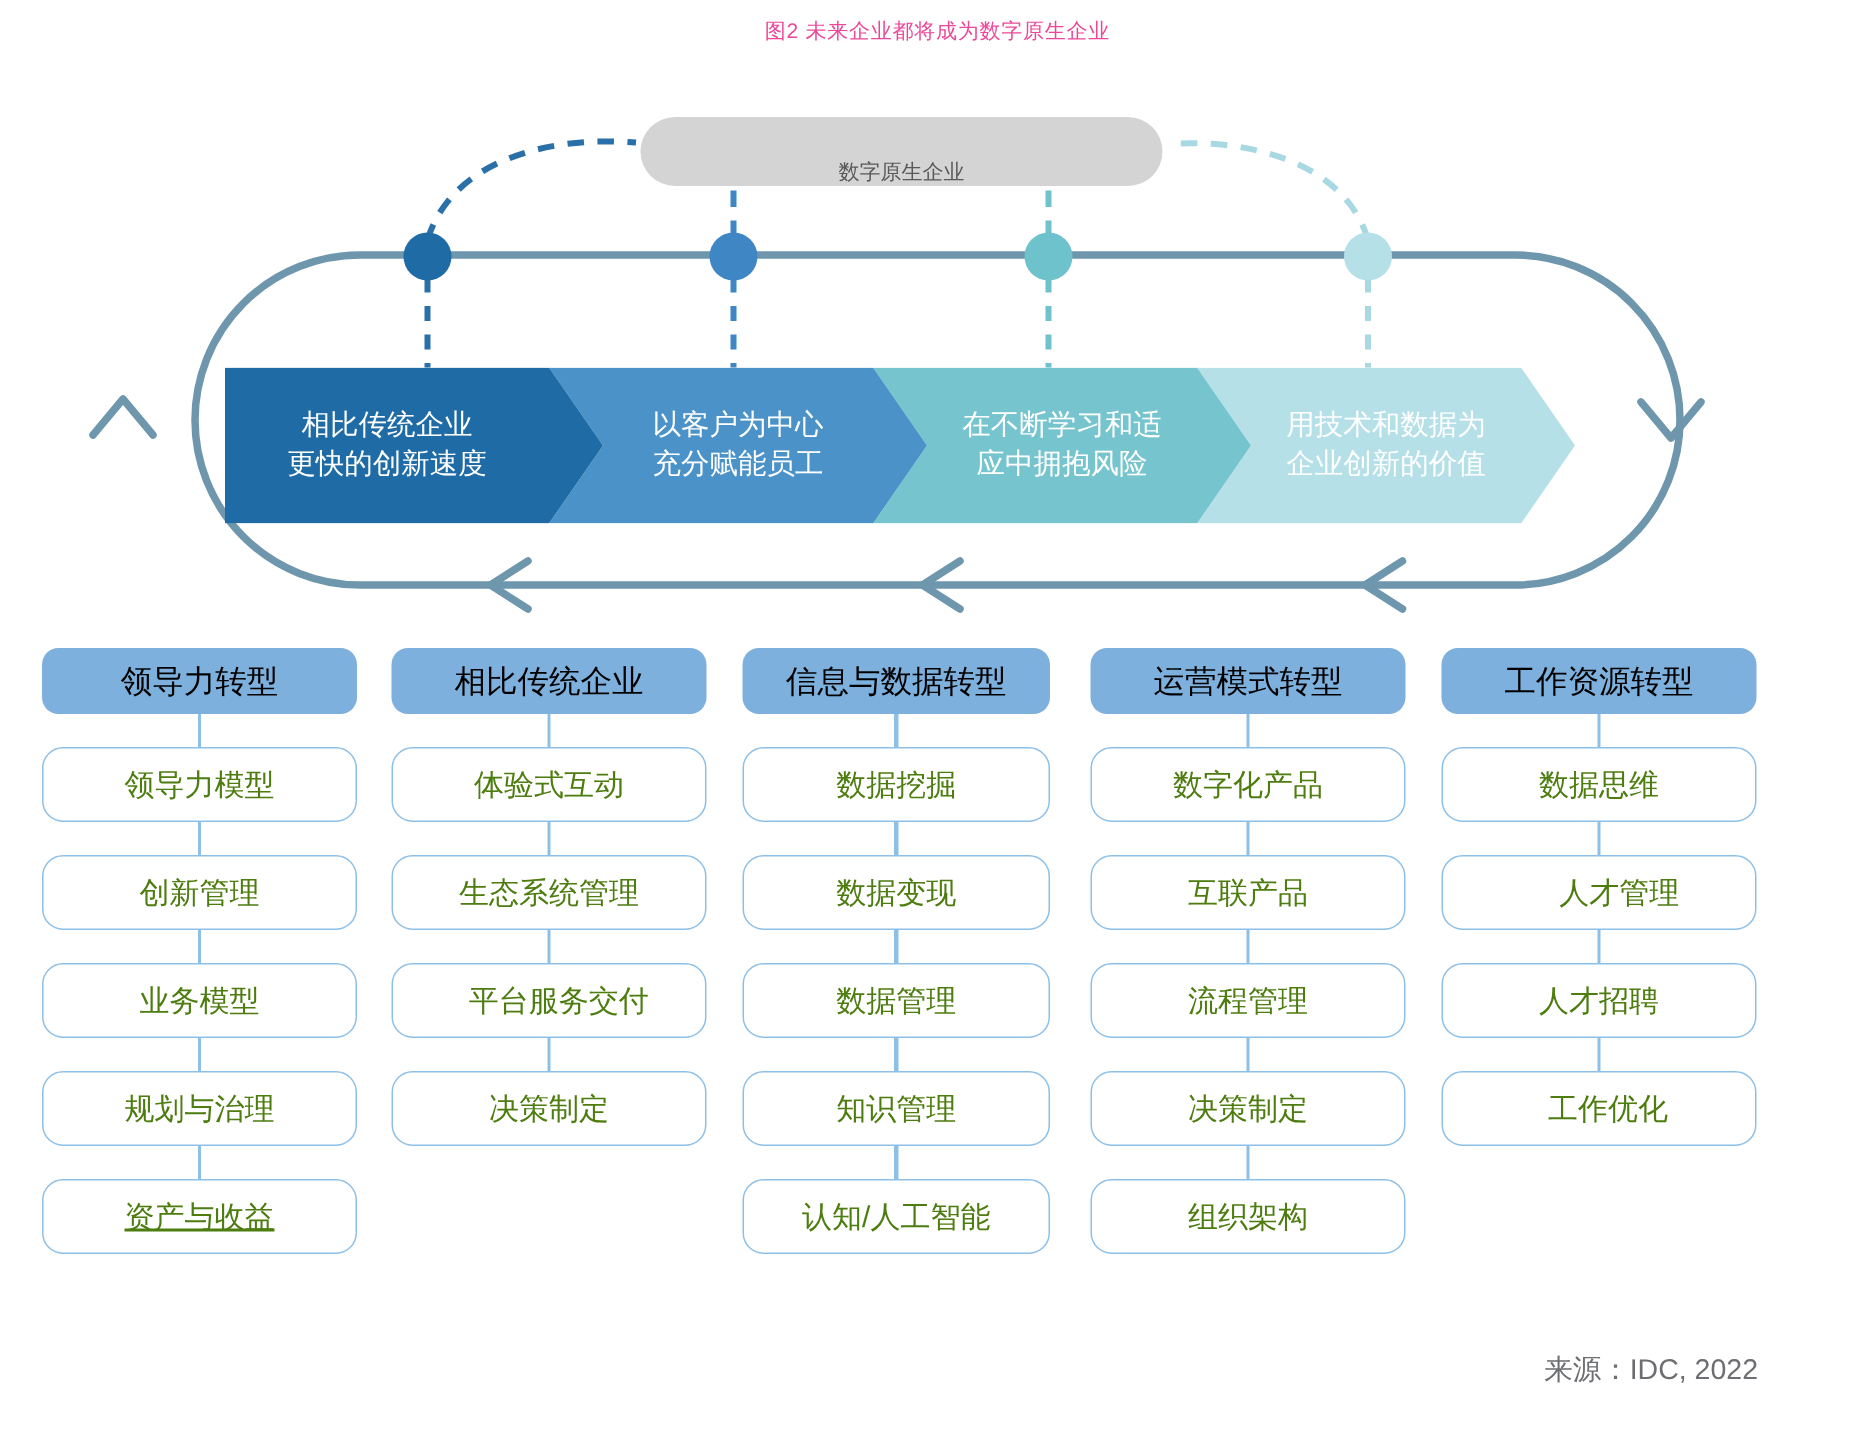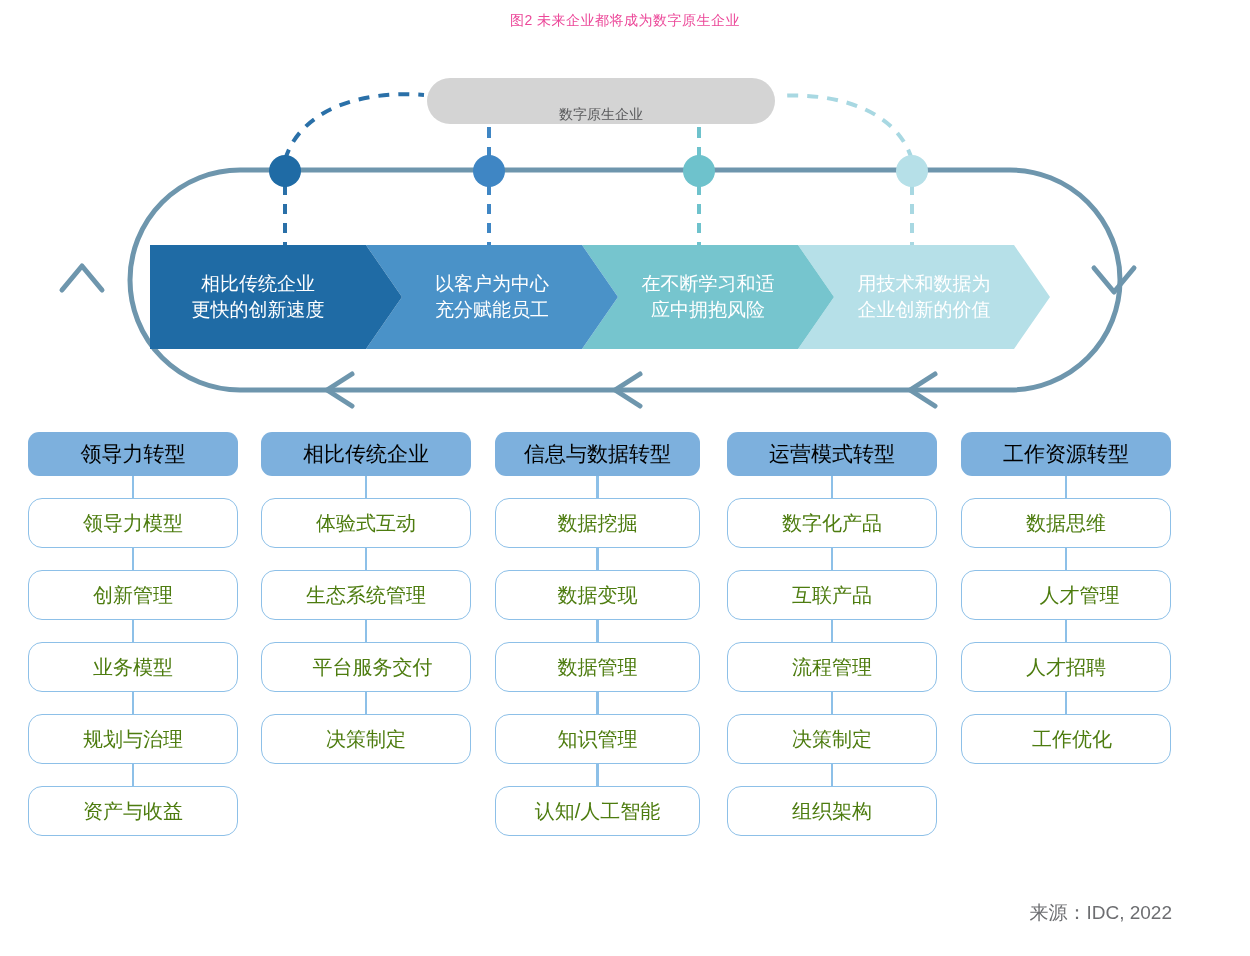--- a/index.html
+++ b/index.html
@@ -180,21 +180,21 @@
         </div>
         <div class="connector" style="height: 22px;"></div>
         <div class="cell" style="border-color: rgb(141, 192, 232);">
           <span>业务模型</span>
         </div>
         <div class="connector" style="height: 22px;"></div>
         <div class="cell" style="border-color: rgb(141, 192, 232);">
           <span>规划与治理</span>
         </div>
         <div class="connector" style="height: 22px;"></div>
-        <div class="cell" style="border-color: rgb(141, 192, 232);">
+        <div class="cell" style="border-color: rgb(141, 192, 232); text-decoration: underline;">
           <span>资产与收益</span>
         </div>
       </div>
       <div class="col" style="left: 261px; width: 210px;">
         <div class="col-head" style="background: rgb(125, 176, 221);">
           <span>相比传统企业</span>
         </div>
         <div class="connector" style="height: 22px;"></div>
         <div class="cell" style="border-color: rgb(141, 192, 232);">
           <span>体验式互动</span>

